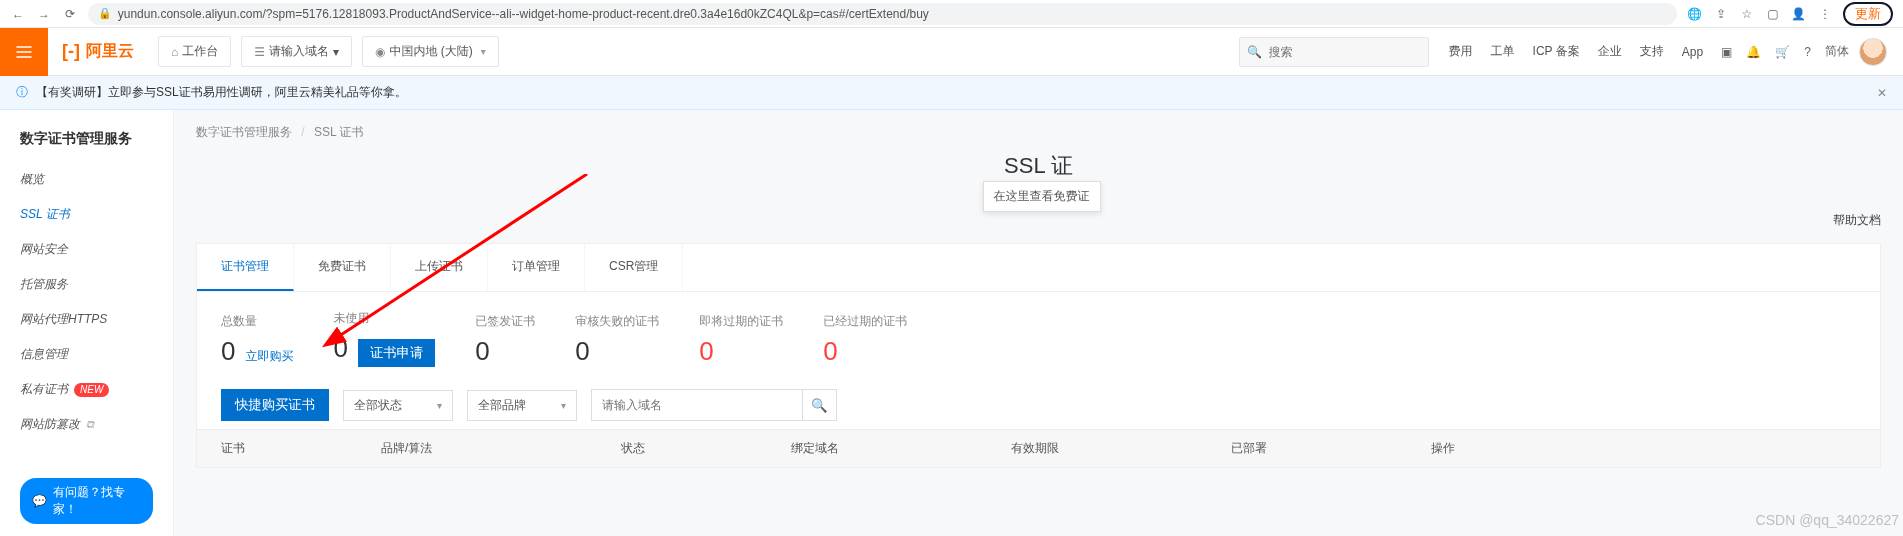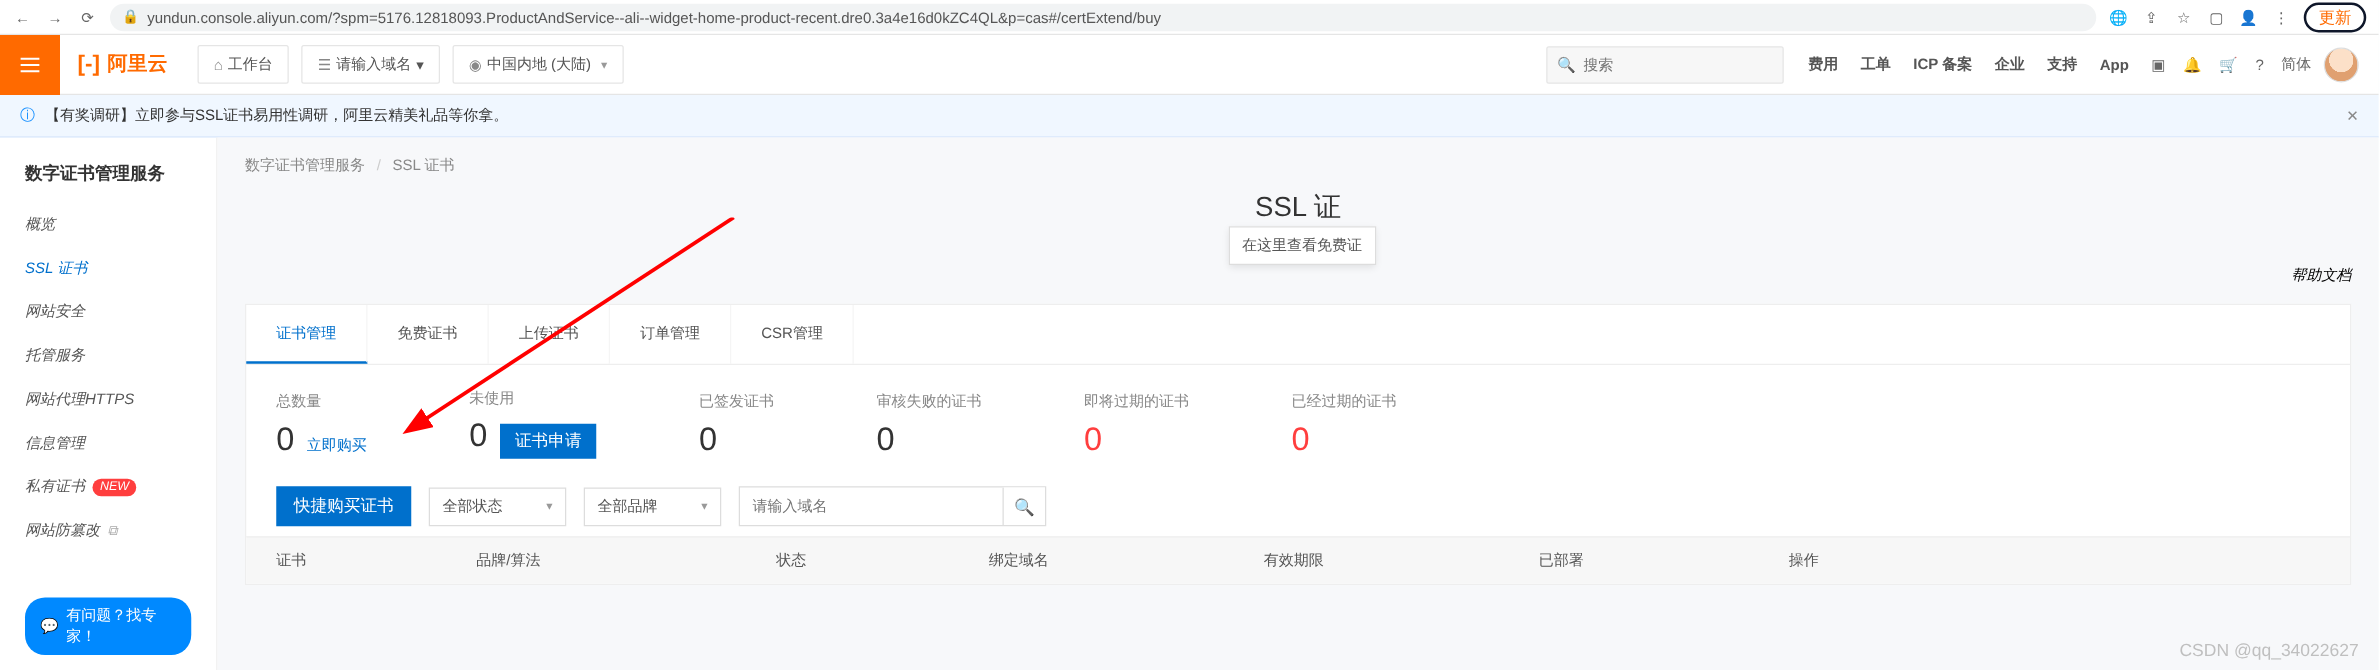--- a/index.html
+++ b/index.html
@@ -20,21 +20,21 @@
 .ham svg { width: 20px; height: 20px; }
 .brand { display: flex; align-items: center; gap: 6px; padding: 0 14px; color: #ff6a00; font-weight: bold; font-size: 16px; }
 .brand .logo-ico { font-size: 18px; }
 .tb-btn { display: flex; align-items: center; gap: 4px; padding: 6px 12px; border: 1px solid #e5e5e5; border-radius: 2px; margin-left: 10px; color: #555; cursor: pointer; background: #fff; }
 .tb-btn .ico { color: #888; }
 .region .caret { margin-left: 4px; color: #999; font-size: 10px; }
 .spacer { flex: 1; }
 .search-box { display: flex; align-items: center; background: #f7f7f7; border: 1px solid #e5e5e5; border-radius: 2px; height: 30px; width: 190px; padding: 0 8px; gap: 6px; color: #999; }
 .search-box input { border: 0; background: transparent; outline: none; flex: 1; font-size: 12px; }
 .tb-links { display: flex; align-items: center; gap: 18px; margin-left: 20px; color: #555; }
-.tb-links span { cursor: pointer; font-weight: bold; }
+.tb-links span { cursor: pointer; }
 .tb-icons { display: flex; align-items: center; gap: 14px; margin-left: 18px; color: #666; }
 .avatar { width: 28px; height: 28px; border-radius: 50%; background: radial-gradient(circle at 50% 35%, #fce0c8 45%, #e0a070 46%); border: 1px solid #ddd; margin-left: 10px; }
 
 
 .notice { display: flex; align-items: center; height: 34px; background: #f0f7ff; border-bottom: 1px solid #d9e8fb; padding: 0 16px; gap: 8px; color: #333; }
 .notice .info-ico { color: #1890ff; }
 .notice .close { margin-left: auto; color: #888; cursor: pointer; }
 
 
 .layout { display: flex; }
@@ -46,28 +46,28 @@
 .ext-ico { color: #aaa; font-size: 11px; }
 .help-pill { margin: 36px 20px 0; background: #0089ff; color: #fff; border-radius: 16px; padding: 6px 12px; display: inline-flex; align-items: center; gap: 6px; cursor: pointer; font-size: 12px; }
 
 .main { flex: 1; background: #f7f8fa; padding: 0; position: relative; }
 .bc { padding: 14px 22px 6px; color: #888; font-size: 12px; }
 .bc .sep { margin: 0 6px; color: #ccc; }
 .page-head { display: flex; align-items: center; padding: 4px 22px 14px; flex-direction: column; }
 .page-title { font-size: 22px; color: #333; }
 .tooltip-box { position: relative; margin-left: 6px; }
 .tooltip { background: #fff; border: 1px solid #ddd; padding: 6px 10px; font-size: 12px; color: #555; box-shadow: 0 2px 6px rgba(0,0,0,.1); }
-.help-link { margin-left: auto; color: #000000; cursor: pointer; font-style: italic; }
+.help-link { margin-left: auto; color: #404040; cursor: pointer; }
 
 .content-card { background: #fff; margin: 0 22px 20px; border: 1px solid #eee; }
 .tabs { display: flex; border-bottom: 1px solid #eee; }
 .tab { padding: 14px 24px; color: #555; cursor: pointer; border-right: 1px solid #f5f5f5; }
 .tab.active { color: #0070cc; border-bottom: 2px solid #0070cc; }
 
-.stats-row { display: flex; gap: 82px; padding: 18px 24px 8px; align-items: flex-end; }
+.stats-row { display: flex; gap: 40px; padding: 18px 24px 8px; align-items: flex-end; }
 .stat { display: flex; flex-direction: column; gap: 6px; }
 .stat .label { color: #888; }
 .stat .valrow { display: flex; align-items: baseline; gap: 10px; }
 .stat .num { font-size: 26px; font-weight: 300; color: #333; }
 .stat .num.red { color: #ff3e3e; }
 .stat .link { color: #0070cc; cursor: pointer; }
 .stat .btn { background: #0070cc; color: #fff; padding: 5px 12px; border: 0; cursor: pointer; }
 
 .filter-row { display: flex; gap: 14px; padding: 14px 24px 8px; align-items: center; }
 .primary-btn { background: #0070cc; color: #fff; padding: 7px 14px; border: 0; cursor: pointer; }
@@ -79,21 +79,21 @@
 
 .table-head { display: flex; background: #f7f7f7; padding: 10px 24px; color: #555; border-top: 1px solid #eee; }
 .table-head > div:nth-child(1){ flex: 0 0 160px; }
 .table-head > div:nth-child(2){ flex: 0 0 240px; }
 .table-head > div:nth-child(3){ flex: 0 0 170px; }
 .table-head > div:nth-child(4){ flex: 0 0 220px; }
 .table-head > div:nth-child(5){ flex: 0 0 220px; }
 .table-head > div:nth-child(6){ flex: 0 0 200px; }
 .table-head > div:nth-child(7){ flex: 1; text-align: left; }
 
-.watermark { position: fixed; right: 16px; bottom: 8px; color: #bfbfbf; font-size: 14px; }
+.watermark { position: fixed; right: 4px; bottom: 8px; color: #bfbfbf; font-size: 14px; }
 
 
 .arrow-svg { position: absolute; top: -70px; left: 110px; pointer-events: none; }
 </style>
 </head>
 <body>
 
 <div class="chrome-bar">
   <span class="nav-ico">←</span>
   <span class="nav-ico">→</span>

